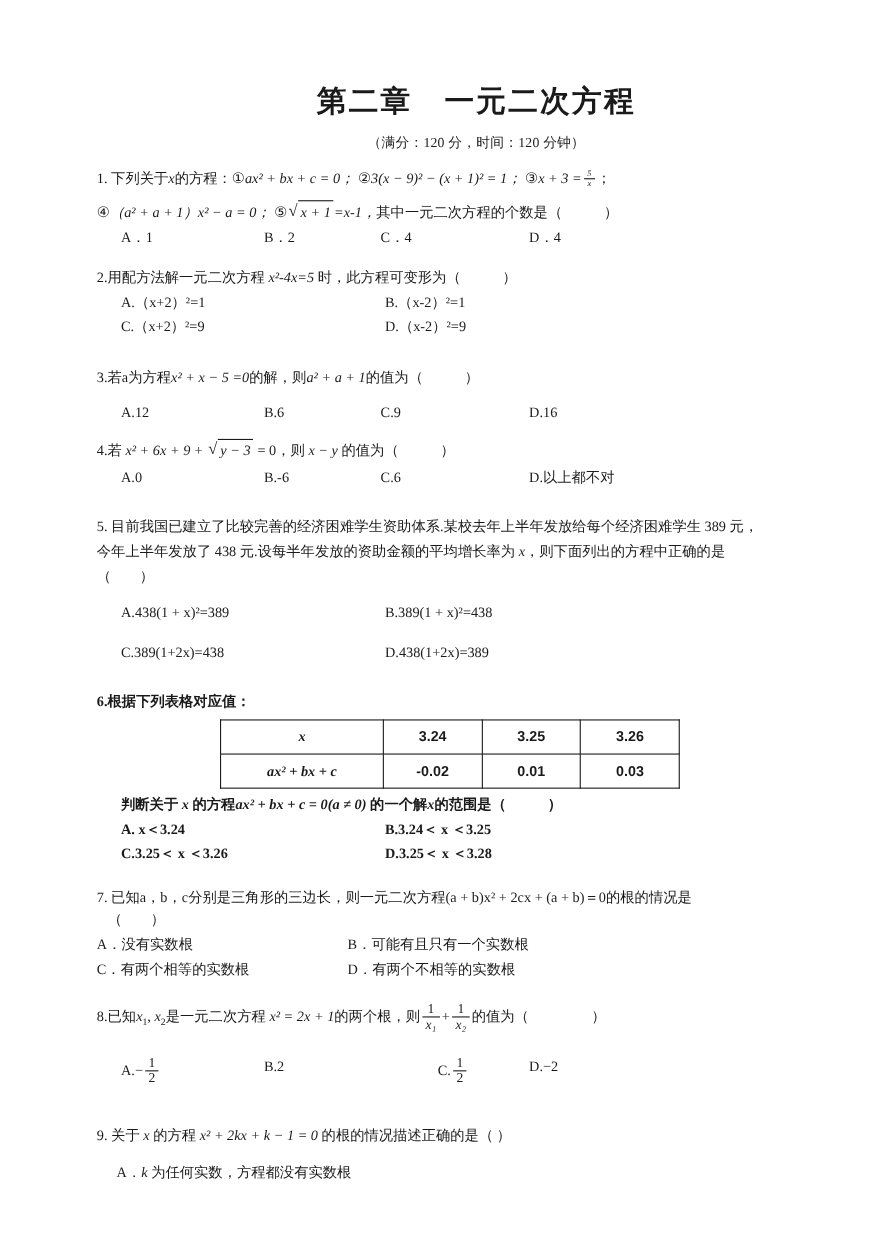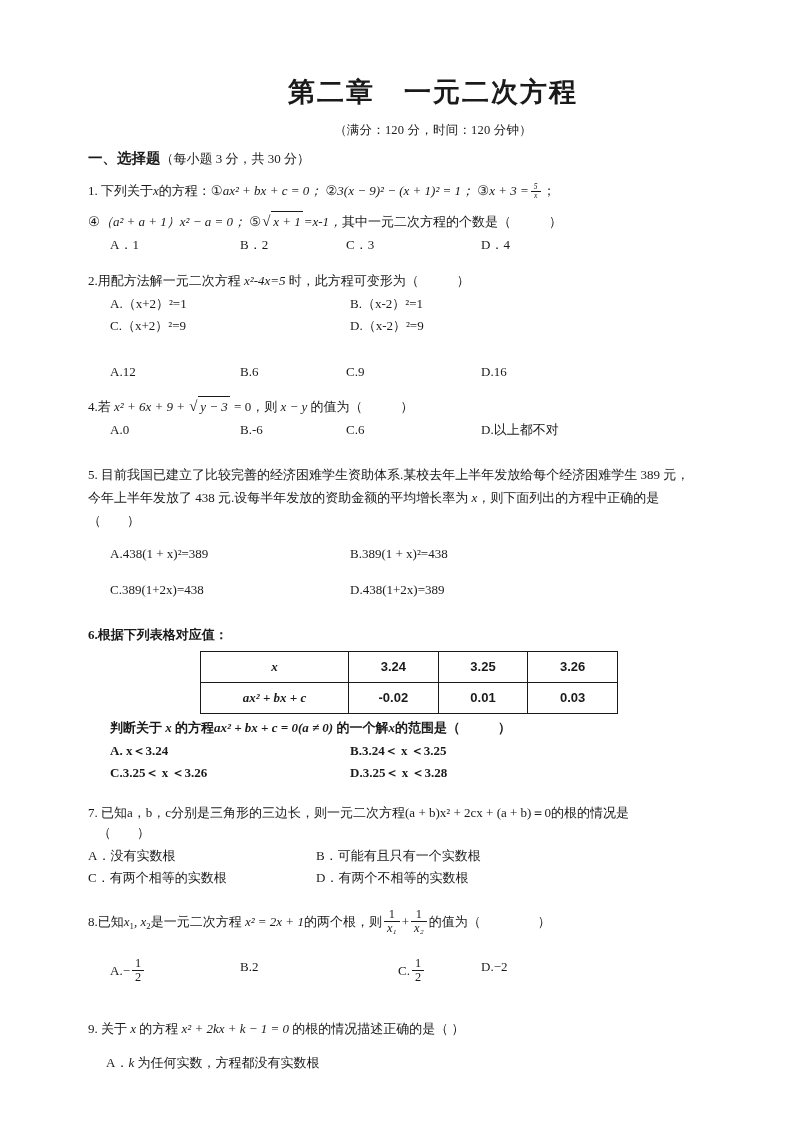--- a/index.html
+++ b/index.html
@@ -154,60 +154,58 @@
 </style>
 </head>
 <body>
 
 <div class="page">
 <div class="doc">
 
   <div class="title">第二章　一元二次方程</div>
   <div class="subtitle">（满分：120 分，时间：120 分钟）</div>
 
-  <div class="section-head">
-    <span class="bold">一、选择题</span><span class="small">（每小题 3 分，共 30 分）</span>
-  </div>
 
   <div class="q">
     <span class="q-line">
       <span>1.</span>
       <span>下列关于</span><span class="mi">x</span><span>的方程：</span><span class="circled">①</span><span class="mi">ax² + bx + c = 0；</span>
       <span class="circled">②</span><span class="mi">3(x − 9)² − (x + 1)² = 1；</span>
       <span class="circled">③</span><span class="mi">x + 3 =</span><span class="frac tiny"><span class="num mi">5</span><span class="den mi">x</span></span><span>；</span>
     </span>
     <span class="q-line" style="display:block;margin-top:9px;">
       <span class="circled">④</span><span class="mi">（a² + a + 1）x² − a = 0；</span>
       <span class="circled">⑤</span><span class="sqrt"><span class="rad mi">x + 1</span></span><span class="mi">=x-1，</span><span>其中一元二次方程的个数是（</span><span class="blank-paren">　　</span><span>）</span>
     </span>
     <span class="opts">
       <span class="opt-row">
         <span class="opt c1">A．1</span>
         <span class="opt c2">B．2</span>
-        <span class="opt c3">C．3</span>
+        <span class="opt c3">C．4</span>
         <span class="opt c4">D．4</span>
       </span>
     </span>
   </div>
 
   <div class="q" style="margin-top:16px;">
     <span class="q-line"><span>2.</span><span>用配方法解一元二次方程</span> <span class="mi">x²-4x=5</span> <span>时，此方程可变形为（</span><span class="blank-paren">　　</span><span>）</span></span>
     <span class="opts">
       <span class="opt-row">
         <span class="opt h1">A.（x+2）²=1</span>
         <span class="opt h2">B.（x-2）²=1</span>
       </span>
       <span class="opt-row">
         <span class="opt h1">C.（x+2）²=9</span>
         <span class="opt h2">D.（x-2）²=9</span>
       </span>
     </span>
   </div>
 
   <div class="q" style="margin-top:26px;">
+    <span class="q-line"><span>3.</span><span>若a为方程</span><span class="mi">x² + x − 5 =0</span><span>的解，则</span><span class="mi">a² + a + 1</span><span>的值为（</span><span class="blank-paren">　　</span><span>）</span></span>
     <span class="opts" style="margin-top:12px;text-decoration:underline;">
       <span class="opt-row">
         <span class="opt c1">A.12</span>
         <span class="opt c2">B.6</span>
         <span class="opt c3">C.9</span>
         <span class="opt c4">D.16</span>
       </span>
     </span>
   </div>
 

